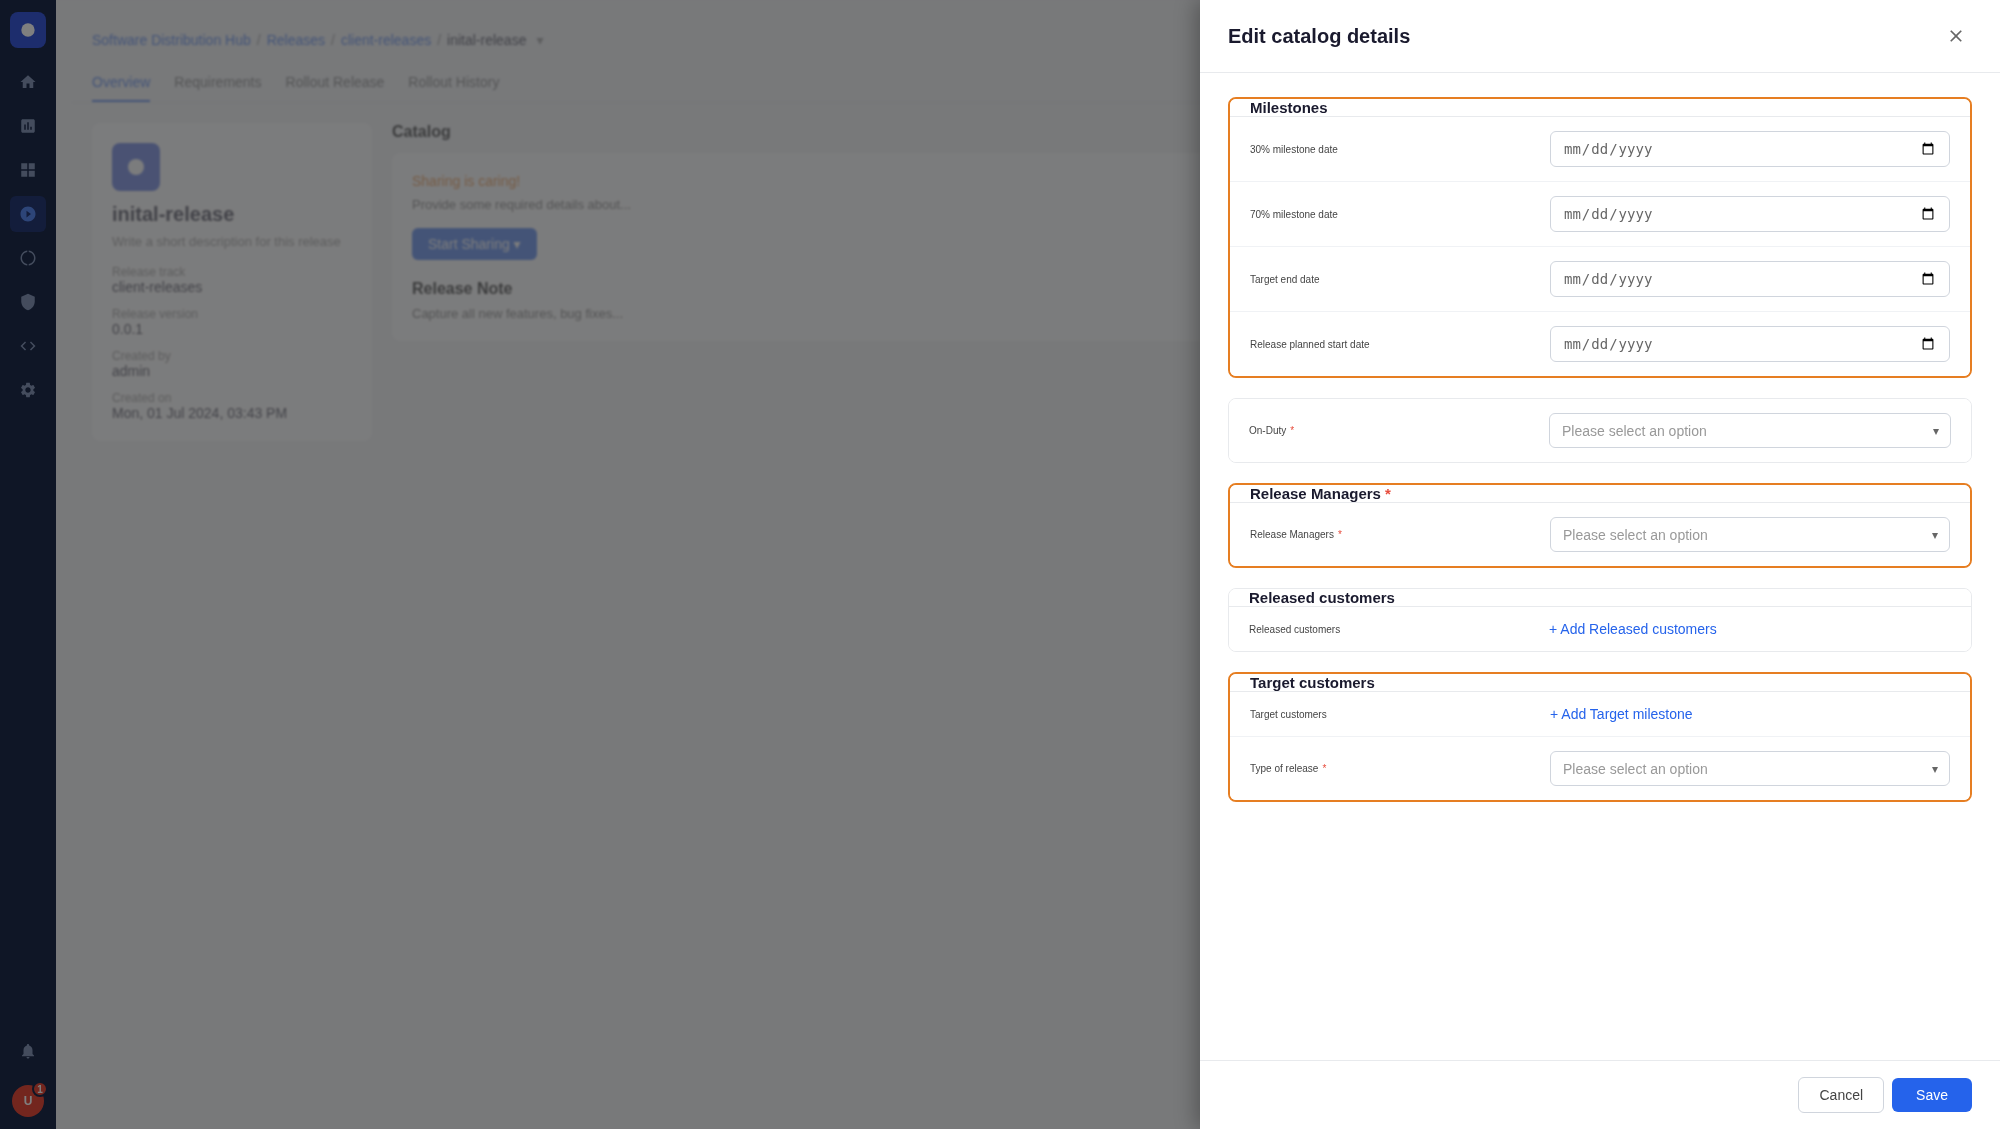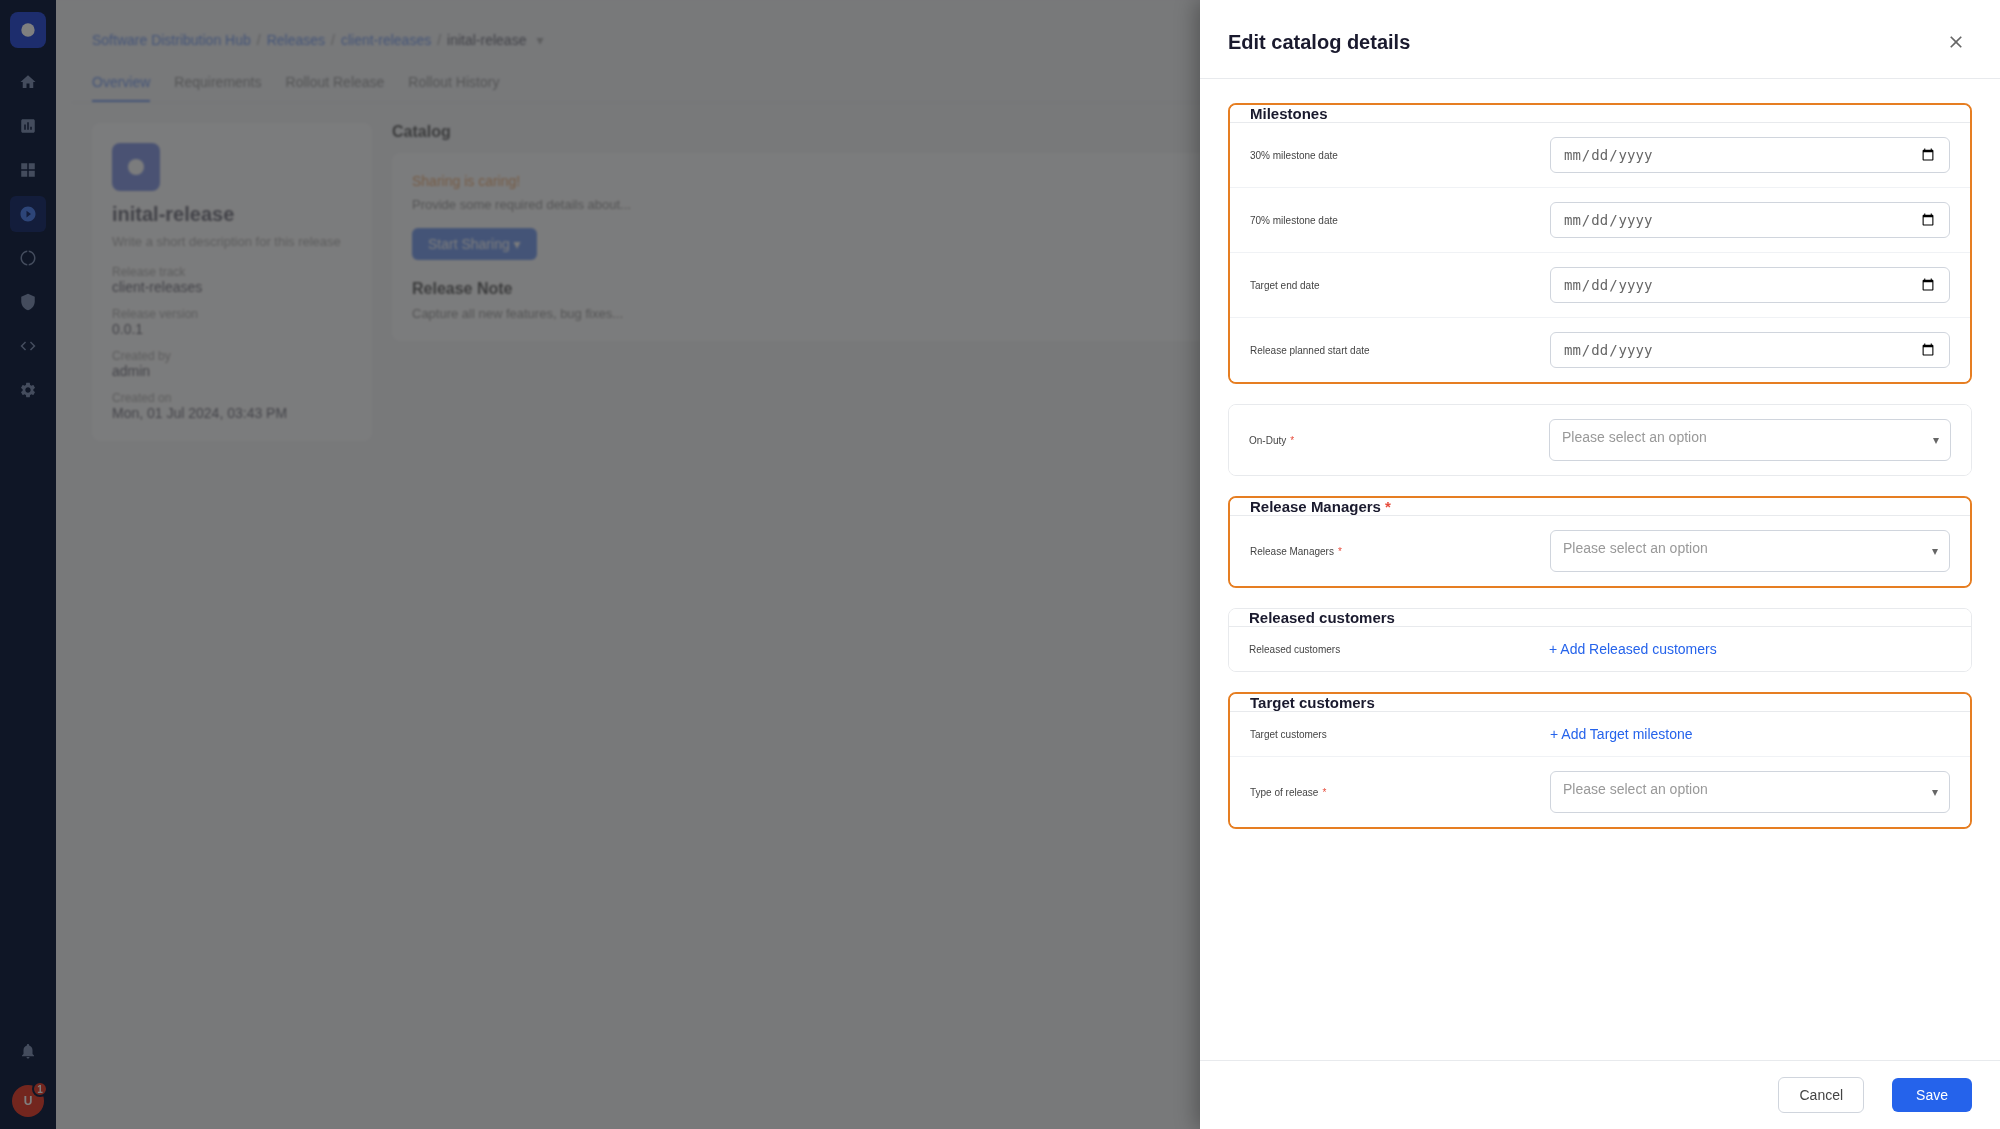--- a/index.html
+++ b/index.html
@@ -52,21 +52,21 @@
     }
 
     
     .modal {
       position: absolute; top: 0; right: 0; width: 800px; height: 100%;
       background: white; z-index: 20; display: flex; flex-direction: column;
       box-shadow: -4px 0 20px rgba(0,0,0,0.3);
     }
     .modal-header {
       display: flex; align-items: center; justify-content: space-between;
-      padding: 20px 28px; border-bottom: 1px solid #e8eaed; flex-shrink: 0; margin-top: 6px;
+      padding: 20px 28px; border-bottom: 1px solid #e8eaed; flex-shrink: 0;
     }
     .modal-title {
       font-size: 20px; font-weight: 600; color: #1a1a2e;
     }
     .modal-close {
       width: 32px; height: 32px; border: none; background: none; cursor: pointer;
       display: flex; align-items: center; justify-content: center; color: #666; border-radius: 4px;
     }
 
     .modal-body {
@@ -98,37 +98,37 @@
     input[type="date"] {
       width: 100%; padding: 8px 12px; border: 1px solid #d0d5dd; border-radius: 6px;
       font-size: 14px; color: #666; background: white;
     }
 
     
     .select-wrapper {
       position: relative;
     }
     .select-wrapper select {
-      width: 100%; padding: 9px 36px 15px 12px; border: 1px solid #d0d5dd; border-radius: 6px;
+      width: 100%; padding: 9px 36px 8px 12px; border: 1px solid #d0d5dd; border-radius: 6px;
       font-size: 14px; color: #999; background: white; appearance: none; cursor: pointer;
     }
     .select-wrapper::after {
       content: '▾'; position: absolute; right: 12px; top: 50%; transform: translateY(-50%);
       color: #666; pointer-events: none; font-size: 12px;
     }
 
     
     .add-link {
       color: #2563eb; font-size: 14px; cursor: pointer; display: flex; align-items: center; gap: 4px;
     }
 
     
     .modal-footer {
       padding: 16px 28px; border-top: 1px solid #e8eaed; display: flex; align-items: center;
-      justify-content: flex-end; gap: 28px; flex-shrink: 0; background: white;
+      justify-content: flex-end; gap: 8px; flex-shrink: 0; background: white;
     }
     .btn-cancel {
       padding: 9px 20px; border: 1px solid #d0d5dd; border-radius: 6px;
       background: white; font-size: 14px; color: #444; cursor: pointer; font-weight: 500;
     }
     .btn-save {
       padding: 9px 24px; border: none; border-radius: 6px;
       background: #2563eb; font-size: 14px; color: white; cursor: pointer; font-weight: 500;
     }
 

